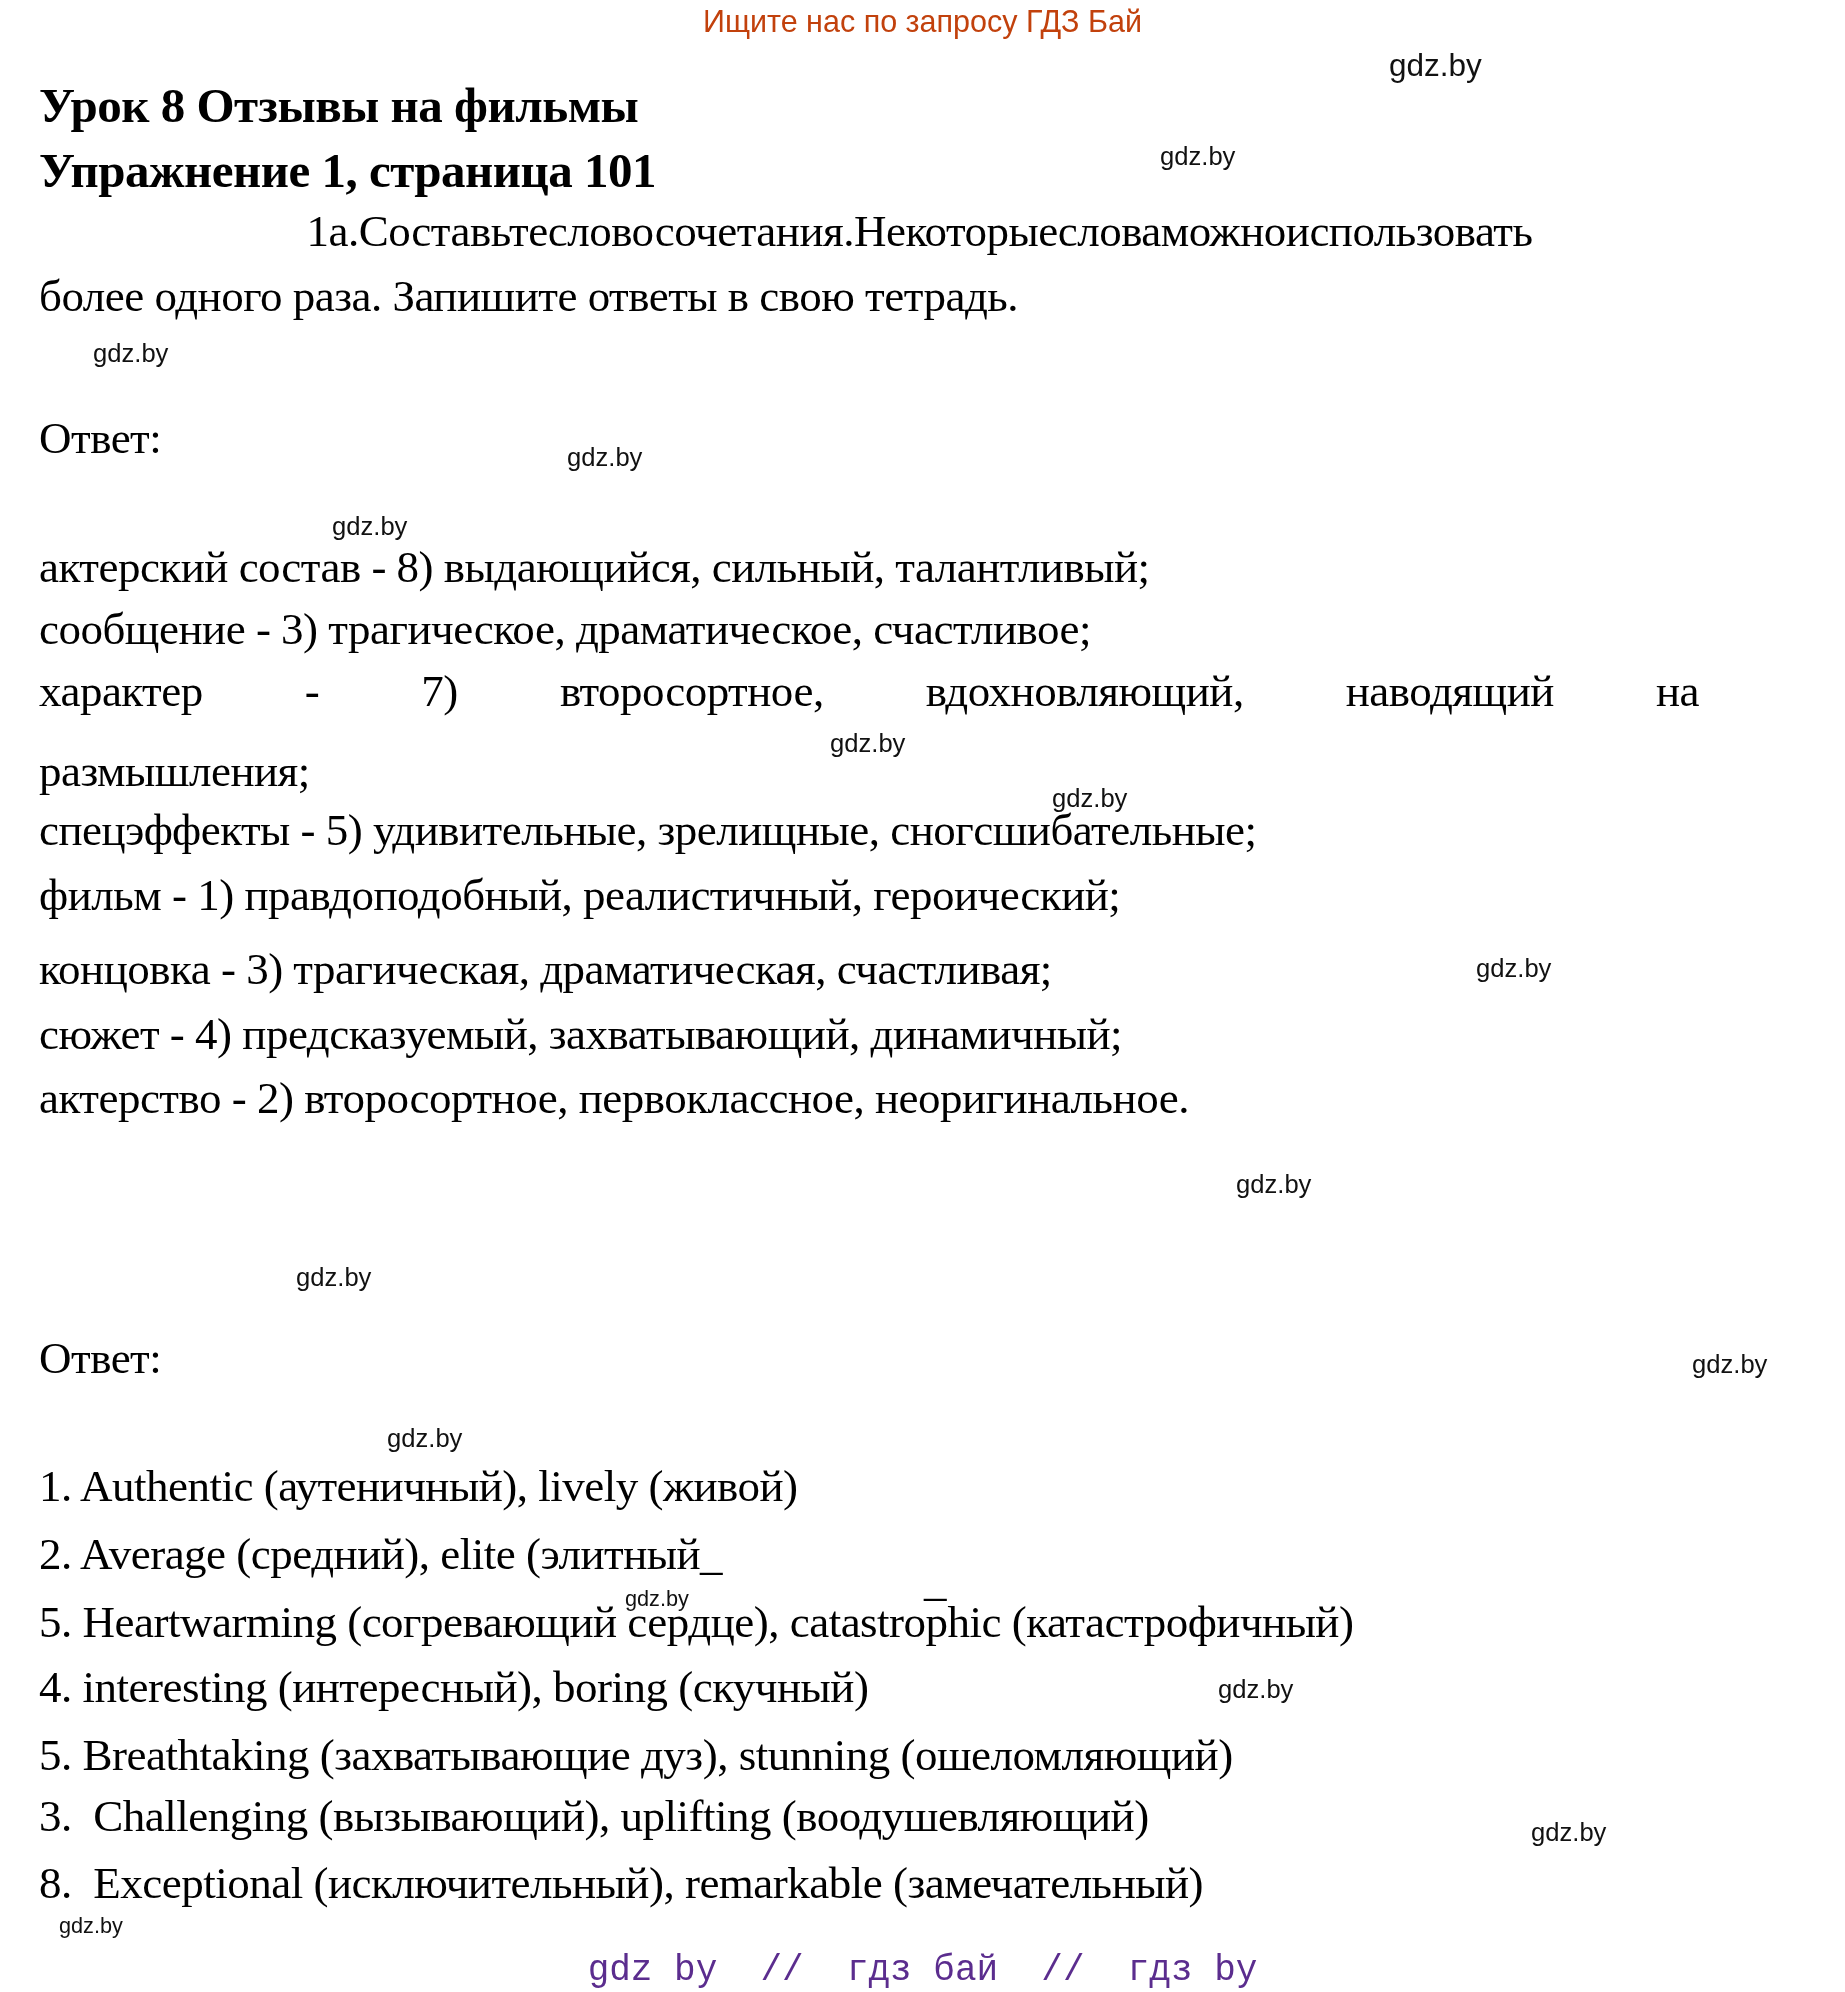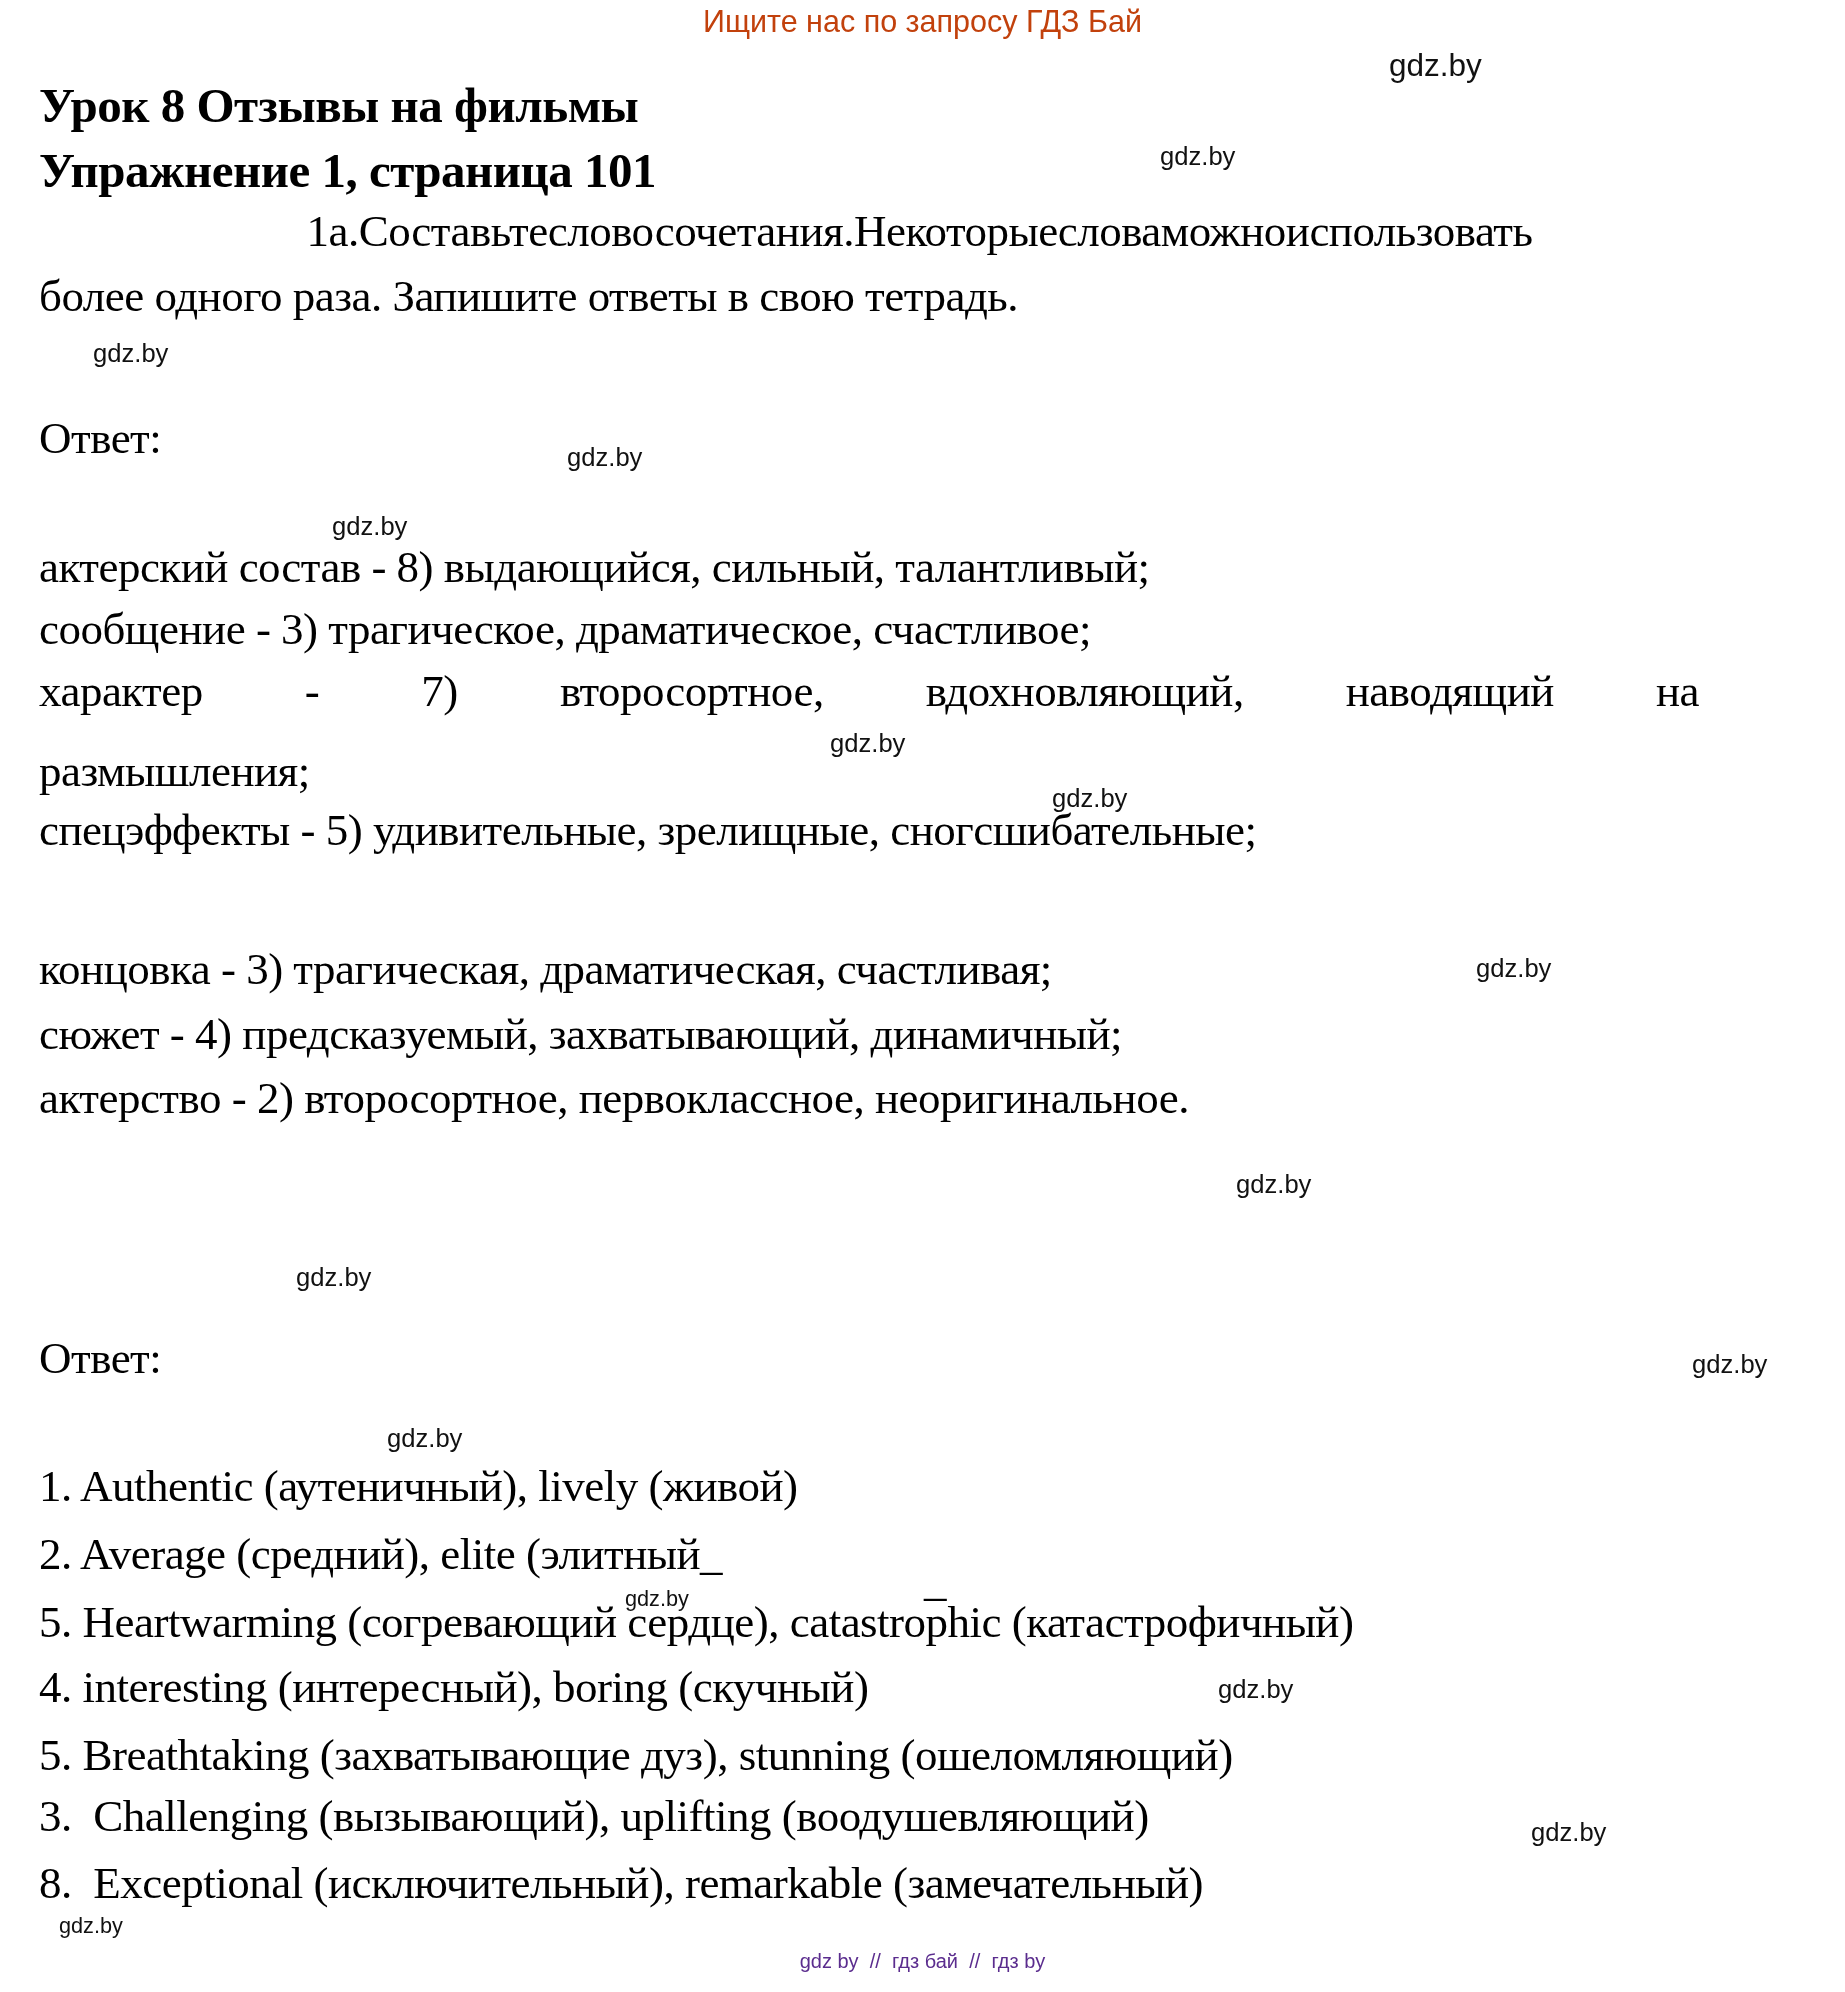--- a/index.html
+++ b/index.html
@@ -43,22 +43,22 @@
     font-family:"Liberation Sans", sans-serif;
     font-size:25.6px;
     color:#111111;
     white-space:pre;
   }
   .wm.lg { font-size:31.5px; }
   .wm.sm { font-size:21.7px; }
   .footer {
     position:absolute; top:1950px; left:0; right:0;
     text-align:center;
-    font-family:Liberation Sans, sans-serif;
-    font-size:20px;
+    font-family:Liberation Mono, monospace;
+    font-size:36px;
     color:#5b2d8e;
     white-space:pre;
   }
 </style>
 </head>
 <body>
 
 <div class="page">
 
   <div class="promo">Ищите нас по запросу ГДЗ Бай</div>
@@ -102,20 +102,21 @@
     <span>характер</span>
     <span>-</span>
     <span>7)</span>
     <span>второсортное,</span>
     <span>вдохновляющий,</span>
     <span>наводящий</span>
     <span>на</span>
   </div>
   <div class="line" style="top:745px;">размышления;</div>
   <div class="line" style="top:804px;">спецэффекты - 5) удивительные, зрелищные, сногсшибательные;</div>
+  <div class="line" style="top:869px;">фильм - 1) правдоподобный, реалистичный, героический;</div>
   <div class="line" style="top:943px;text-align:center;">концовка - 3) трагическая, драматическая, счастливая;</div>
   <div class="line" style="top:1008px;">сюжет - 4) предсказуемый, захватывающий, динамичный;</div>
   <div class="line" style="top:1072px;">актерство - 2) второсортное, первоклассное, неоригинальное.</div>
 
   <div class="line" style="top:1332px;">Ответ:</div>
 
   <div class="line" style="top:1460px;">1. Authentic (аутеничный), lively (живой)</div>
   <div class="line" style="top:1528px;">2. Average (средний), elite (элитный_</div>
   <div class="line" style="top:1554px; left:924px;">_</div>
   <div class="line" style="top:1596px;">5. Heartwarming (согревающий сердце), catastrophic (катастрофичный)</div>

